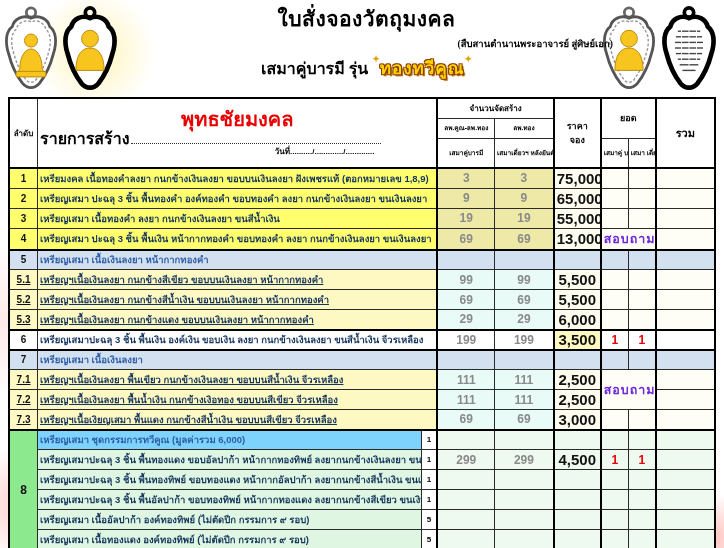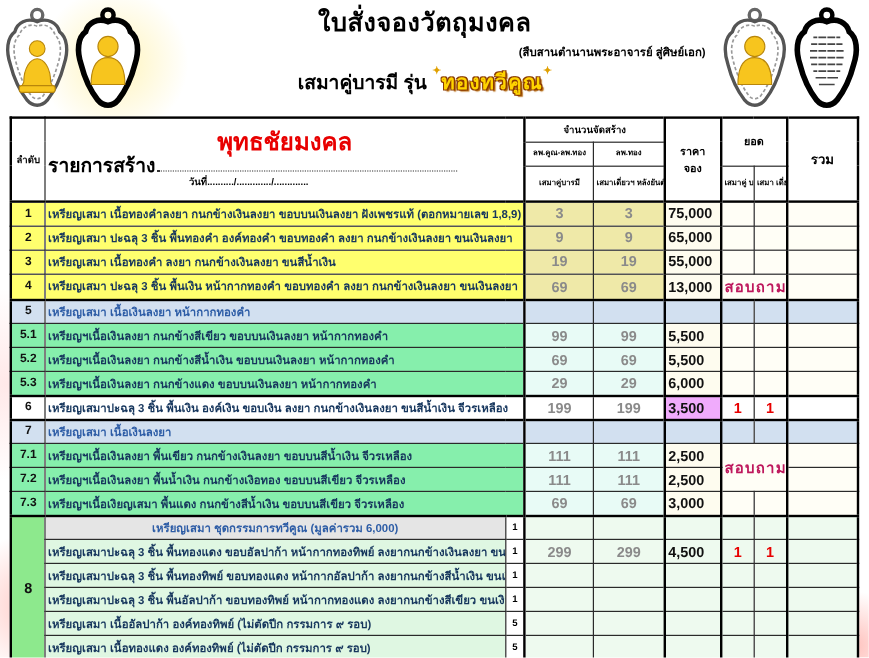--- a/index.html
+++ b/index.html
@@ -15,21 +15,21 @@
       radial-gradient(circle at 6px 320px,  rgba(255,205,205,.45), transparent 80px),
       radial-gradient(circle at 26px 505px, rgba(255,130,120,.40), transparent 60px),
       radial-gradient(circle at 120px 545px,rgba(250,220,130,.45), transparent 55px),
       radial-gradient(circle at 395px 546px,rgba(255,235,140,.50), transparent 55px),
       radial-gradient(circle at 560px 543px,rgba(150,225,150,.45), transparent 45px),
       radial-gradient(circle at 655px 540px,rgba(120,200,120,.50), transparent 50px),
       radial-gradient(circle at 712px 538px,rgba(255,120,110,.45), transparent 45px);
   }
   
   .hdr{position:absolute;left:0;top:0;width:724px;height:96px;z-index:2;}
-  .hdr-center{position:absolute;left:120px;right:136px;top:2px;text-align:center;color:#000;}
+  .hdr-center{position:absolute;left:120px;right:111px;top:2px;text-align:center;color:#000;font-family:Liberation Serif, serif;}
   .h-title{font-size:21px;font-weight:bold;letter-spacing:.5px;}
   .h-sub{font-size:9.5px;font-weight:bold;margin-top:1px;text-align:right;}
   .h-monk{font-size:18px;font-weight:bold;margin-top:2px;}
   .h-series{font-size:16px;font-weight:bold;margin-top:3px;}
   .badge{
     color:#ffd400;font-size:17px;font-weight:bold;letter-spacing:1px;
     text-shadow:-1px -1px 0 #8a3b00,1px -1px 0 #8a3b00,-1px 1px 0 #8a3b00,1px 1px 0 #8a3b00,2px 2px 1px #b06000;
   }
   .spark{color:#e0a000;font-size:9px;vertical-align:top;}
   .amulet{position:absolute;top:3px;}
@@ -44,50 +44,50 @@
   }
   table.main td{
     border:1px solid #2a2a2a;overflow:hidden;white-space:nowrap;
     padding:0 2px;height:20px;box-sizing:border-box;
   }
   table.main{border:2px solid #000;}
   td.no{text-align:center;font-weight:bold;font-size:10px;color:#111;}
   td.desc{font-size:9.5px;font-weight:bold;color:#16365d;}
   td.inner{font-size:8px;font-weight:bold;text-align:center;background:#fff;color:#000;padding:0;}
   td.qty{text-align:center;font-size:12px;font-weight:bold;color:#8a8a8a;background:#fff;}
-  td.price{text-align:left;font-size:12px;font-weight:bold;color:#111;background:#fefcef;}
+  td.price{text-align:center;font-size:15px;font-weight:bold;color:#111;background:#fefcef;}
   td.ycell{text-align:center;font-size:12px;font-weight:bold;color:#e80000;background:#fffef6;}
   td.sum{background:#fffef6;}
-  td.ask{color:#be185d;font-size:12.5px;font-weight:bold;text-align:left;background:#fffef6;letter-spacing:1px;}
+  td.ask{color:#6d28d9;font-size:12.5px;font-weight:bold;text-align:left;background:#fffef6;letter-spacing:1px;}
   .thick-l{border-left:2px solid #000 !important;}
   tr.sec td{border-top:2px solid #000;}
   
   tr.yellow td.no,tr.yellow td.desc{background:#ffff6e;}
   tr.yellow td.qty{background:#efe9a8;}
   tr.bluehead td{background:#d2e0f0;}
   tr.bluehead td.desc{color:#2e5da6;}
-  tr.cyan td.no,tr.cyan td.desc{background:#86efac;}
+  tr.cyan td.no,tr.cyan td.desc{background:#fef9c3;text-decoration:underline;}
   tr.cyan td.qty{background:#e8fbf6;}
   tr.white td{background:#fff;}
-  tr.white td.price{background:#f0abfc;margin-top:29px;}
+  tr.white td.price{background:#fef9c3;margin-top:29px;}
   td.no8{background:#8de98d;font-size:12px;}
   tr.green8 td.desc{background:#dff7e2;}
   tr.green8 td.qty,tr.green8 td.price,tr.green8 td.ycell,tr.green8 td.sum{background:#eefaef;}
-  tr.green8head td.desc{background:#e5e5e5;color:#2e5da6;text-align:center;}
+  tr.green8head td.desc{background:#7dd3fc;color:#2e5da6;}
   tr.green8head td.qty,tr.green8head td.price,tr.green8head td.ycell,tr.green8head td.sum{background:#eefaef;}
   
   td.hc{text-align:center;font-weight:bold;color:#000;background:#fff;}
   .hc-small{font-size:8px;}
   .hc-tiny{font-size:6.5px;line-height:7.5px;white-space:normal;}
   .hc-mid{font-size:9px;}
   td.desc-head{background:#fff;padding:1px 4px 0 6px;}
   .d1{color:#e80000;font-size:20px;font-weight:bold;line-height:21px;text-align:center;}
   .d2{color:#000;font-size:16px;font-weight:bold;line-height:17px;}
   .dots{display:inline-block;width:250px;border-bottom:1.5px dotted #333;height:12px;margin-left:2px;}
-  .d3{color:#000;font-size:8px;font-weight:bold;text-align:center;padding-right:60px;line-height:10px;}
+  .d3{color:#000;font-size:8px;font-weight:bold;text-align:right;padding-right:60px;line-height:10px;}
 </style>
 </head>
 <body>
 
 <div class="watermark"></div>
 
 <div class="hdr">
 
   <svg class="amulet am1" width="56" height="90" viewBox="0 0 60 92">
     <circle cx="30" cy="8" r="5" fill="none" stroke="#666" stroke-width="3"></circle>
@@ -172,21 +172,21 @@
     <tr style="height:30px">
       <td class="hc hc-tiny thick-l">เสมาคู่บารมี</td>
       <td class="hc hc-tiny">เสมาเดี่ยวฯ หลังยันต์</td>
       <td class="hc hc-tiny thick-l">เสมาคู่ บารมี</td>
       <td class="hc hc-tiny">เสมา เดี่ยวฯ</td>
     </tr>
   </thead>
   <tbody id="tbody">
       <tr class="yellow sec">
         <td class="no">1</td>
-        <td class="desc" colspan="2">เหรียญเสมา เนื้อทองคำลงยา กนกข้างเงินลงยา ขอบบนเงินลงยา ฝังเพชรแท้ (ตอกหมายเลข 1,8,9)</td>
+        <td class="desc" colspan="2">เหรียมงคล เนื้อทองคำลงยา กนกข้างเงินลงยา ขอบบนเงินลงยา ฝังเพชรแท้ (ตอกหมายเลข 1,8,9)</td>
         <td class="qty thick-l">3</td>
         <td class="qty">3</td>
         <td class="price thick-l">75,000</td>
         <td class="ycell thick-l"></td>
         <td class="ycell"></td>
         <td class="sum thick-l"></td>
       </tr>
       <tr class="yellow">
         <td class="no">2</td>
         <td class="desc" colspan="2">เหรียญเสมา ปะฉลุ 3 ชิ้น พื้นทองคำ องค์ทองคำ ขอบทองคำ ลงยา กนกข้างเงินลงยา ขนเงินลงยา</td>

